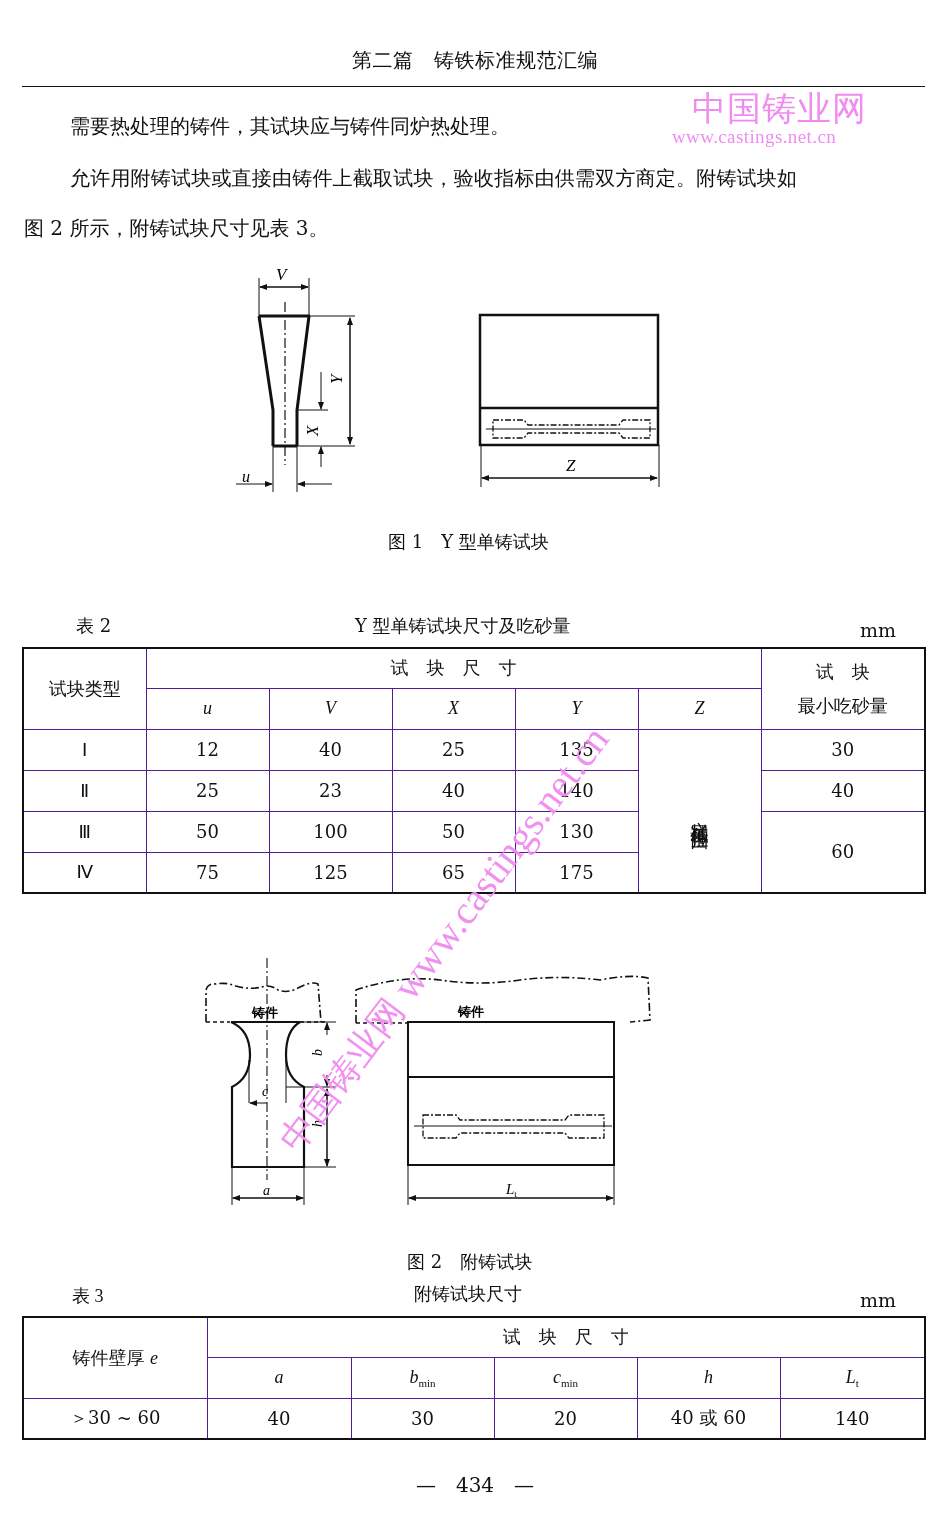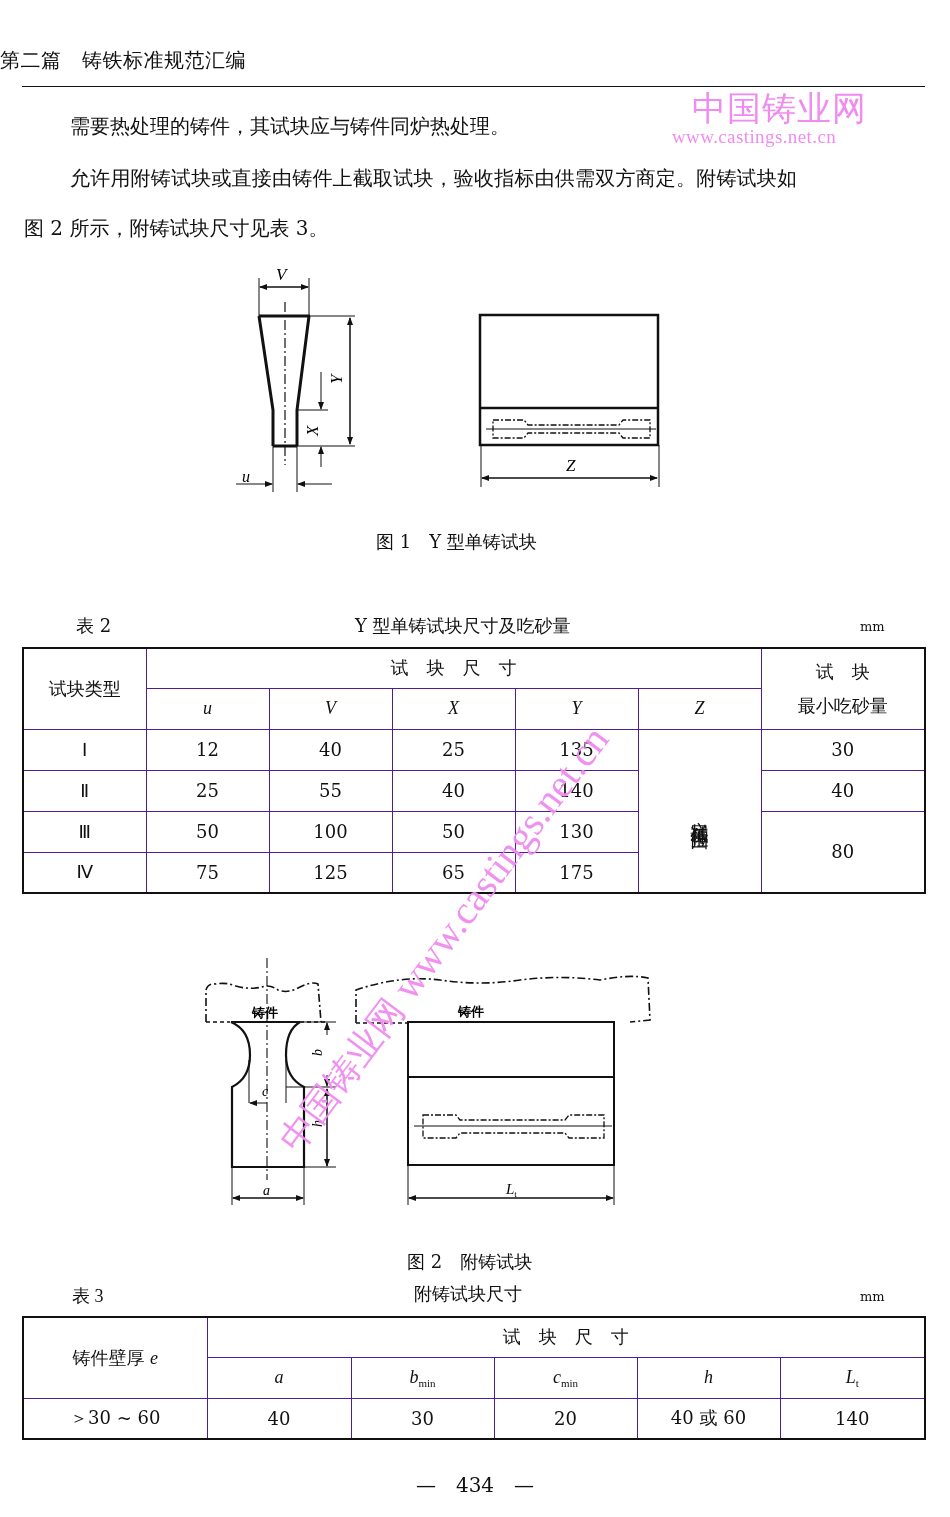--- a/index.html
+++ b/index.html
@@ -3,35 +3,35 @@
 <meta charset="utf-8">
 <style>
   html, body { margin: 0; padding: 0; background: #ffffff; }
   body {
     width: 950px; height: 1517px; position: relative; overflow: hidden;
     font-family: "DejaVu Serif", "Liberation Serif", serif;
     color: #111111;
   }
   .abs { position: absolute; }
   .running-head {
-    left: 0; width: 950px; top: 47px; text-align: left;
+    left: 0; width: 950px; top: 47px; text-align: center;
     font-size: 20px; letter-spacing: 0.5px;
   }
   .head-rule { left: 22px; width: 903px; top: 86px; height: 0; border-top: 1.5px solid #111; }
   .para { font-size: 20px; line-height: 24px; white-space: nowrap; }
   .wm-cn {
     left: 692px; top: 86px; font-size: 34px; color: #f08cf0;
     font-family: "DejaVu Sans", sans-serif; letter-spacing: 1px;
   }
   .wm-url {
     left: 672px; top: 126px; font-size: 19px; color: #f08cf0;
     font-family: "Liberation Serif", serif; letter-spacing: 0.4px;
   }
   .caption { font-size: 18px; white-space: nowrap; }
-  .unit { font-size: 13px; }
+  .unit { font-size: 19px; }
   table.grid {
     position: absolute; border-collapse: collapse; table-layout: fixed;
     font-size: 18px; text-align: center;
   }
   table.grid td {
     border: 1px solid #4c1d95; padding: 0; vertical-align: middle;
   }
   table.grid { border: 2px solid #111; }
   .ital { font-style: italic; font-family: "Liberation Serif", serif; }
   .sub { font-size: 11px; vertical-align: -4px; font-style: normal; }
@@ -105,21 +105,21 @@
       <path d="M493,420 L524,420 L528,425 L619,425 L623,420 L650,420 L650,438 L623,438 L619,433 L528,433 L524,438 L493,438 Z"></path>
     </g>
     <line x1="486" y1="429" x2="656" y2="429" stroke-width="1"></line>
     <line x1="481" y1="445" x2="481" y2="487" stroke-width="1"></line>
     <line x1="659" y1="445" x2="659" y2="487" stroke-width="1"></line>
     <line x1="482" y1="478" x2="657" y2="478" stroke-width="1" marker-end="url(#ar)"></line>
     <line x1="657" y1="478" x2="482" y2="478" stroke-width="1" marker-end="url(#ar)"></line>
   </g>
   <text x="566" y="471" font-size="17">Z</text>
 </svg>
-<div class="abs caption" style="left:376px; top:530px;">图 1　Y 型单铸试块</div>
+<div class="abs caption" style="left:388px; top:530px;">图 1　Y 型单铸试块</div>
 
 <div class="abs caption" style="left:76px; top:614px;">表 2</div>
 <div class="abs caption" style="left:355px; top:614px;">Y 型单铸试块尺寸及吃砂量</div>
 <div class="abs unit" style="left:860px; top:619px;">mm</div>
 
 <table class="grid" style="left:22px; top:647px; width:902px;">
   <colgroup>
     <col style="width:123px">
       <col style="width:123px">
       <col style="width:123px">
@@ -151,32 +151,32 @@
     <td>25</td>
     <td>135</td>
     <td rowspan="4">
       <span class="vert">由拉伸试样定</span>
     </td>
     <td>30</td>
   </tr>
   <tr style="height:41px">
     <td class="roman">Ⅱ</td>
     <td>25</td>
-    <td>55</td>
+    <td>23</td>
     <td>40</td>
     <td>140</td>
     <td>40</td>
   </tr>
   <tr style="height:41px">
     <td class="roman">Ⅲ</td>
     <td>50</td>
     <td>100</td>
     <td>50</td>
     <td>130</td>
-    <td rowspan="2">80</td>
+    <td rowspan="2">60</td>
   </tr>
   <tr style="height:41px">
     <td class="roman">Ⅳ</td>
     <td>75</td>
     <td>125</td>
     <td>65</td>
     <td>175</td>
   </tr>
 </tbody>
   </table>

